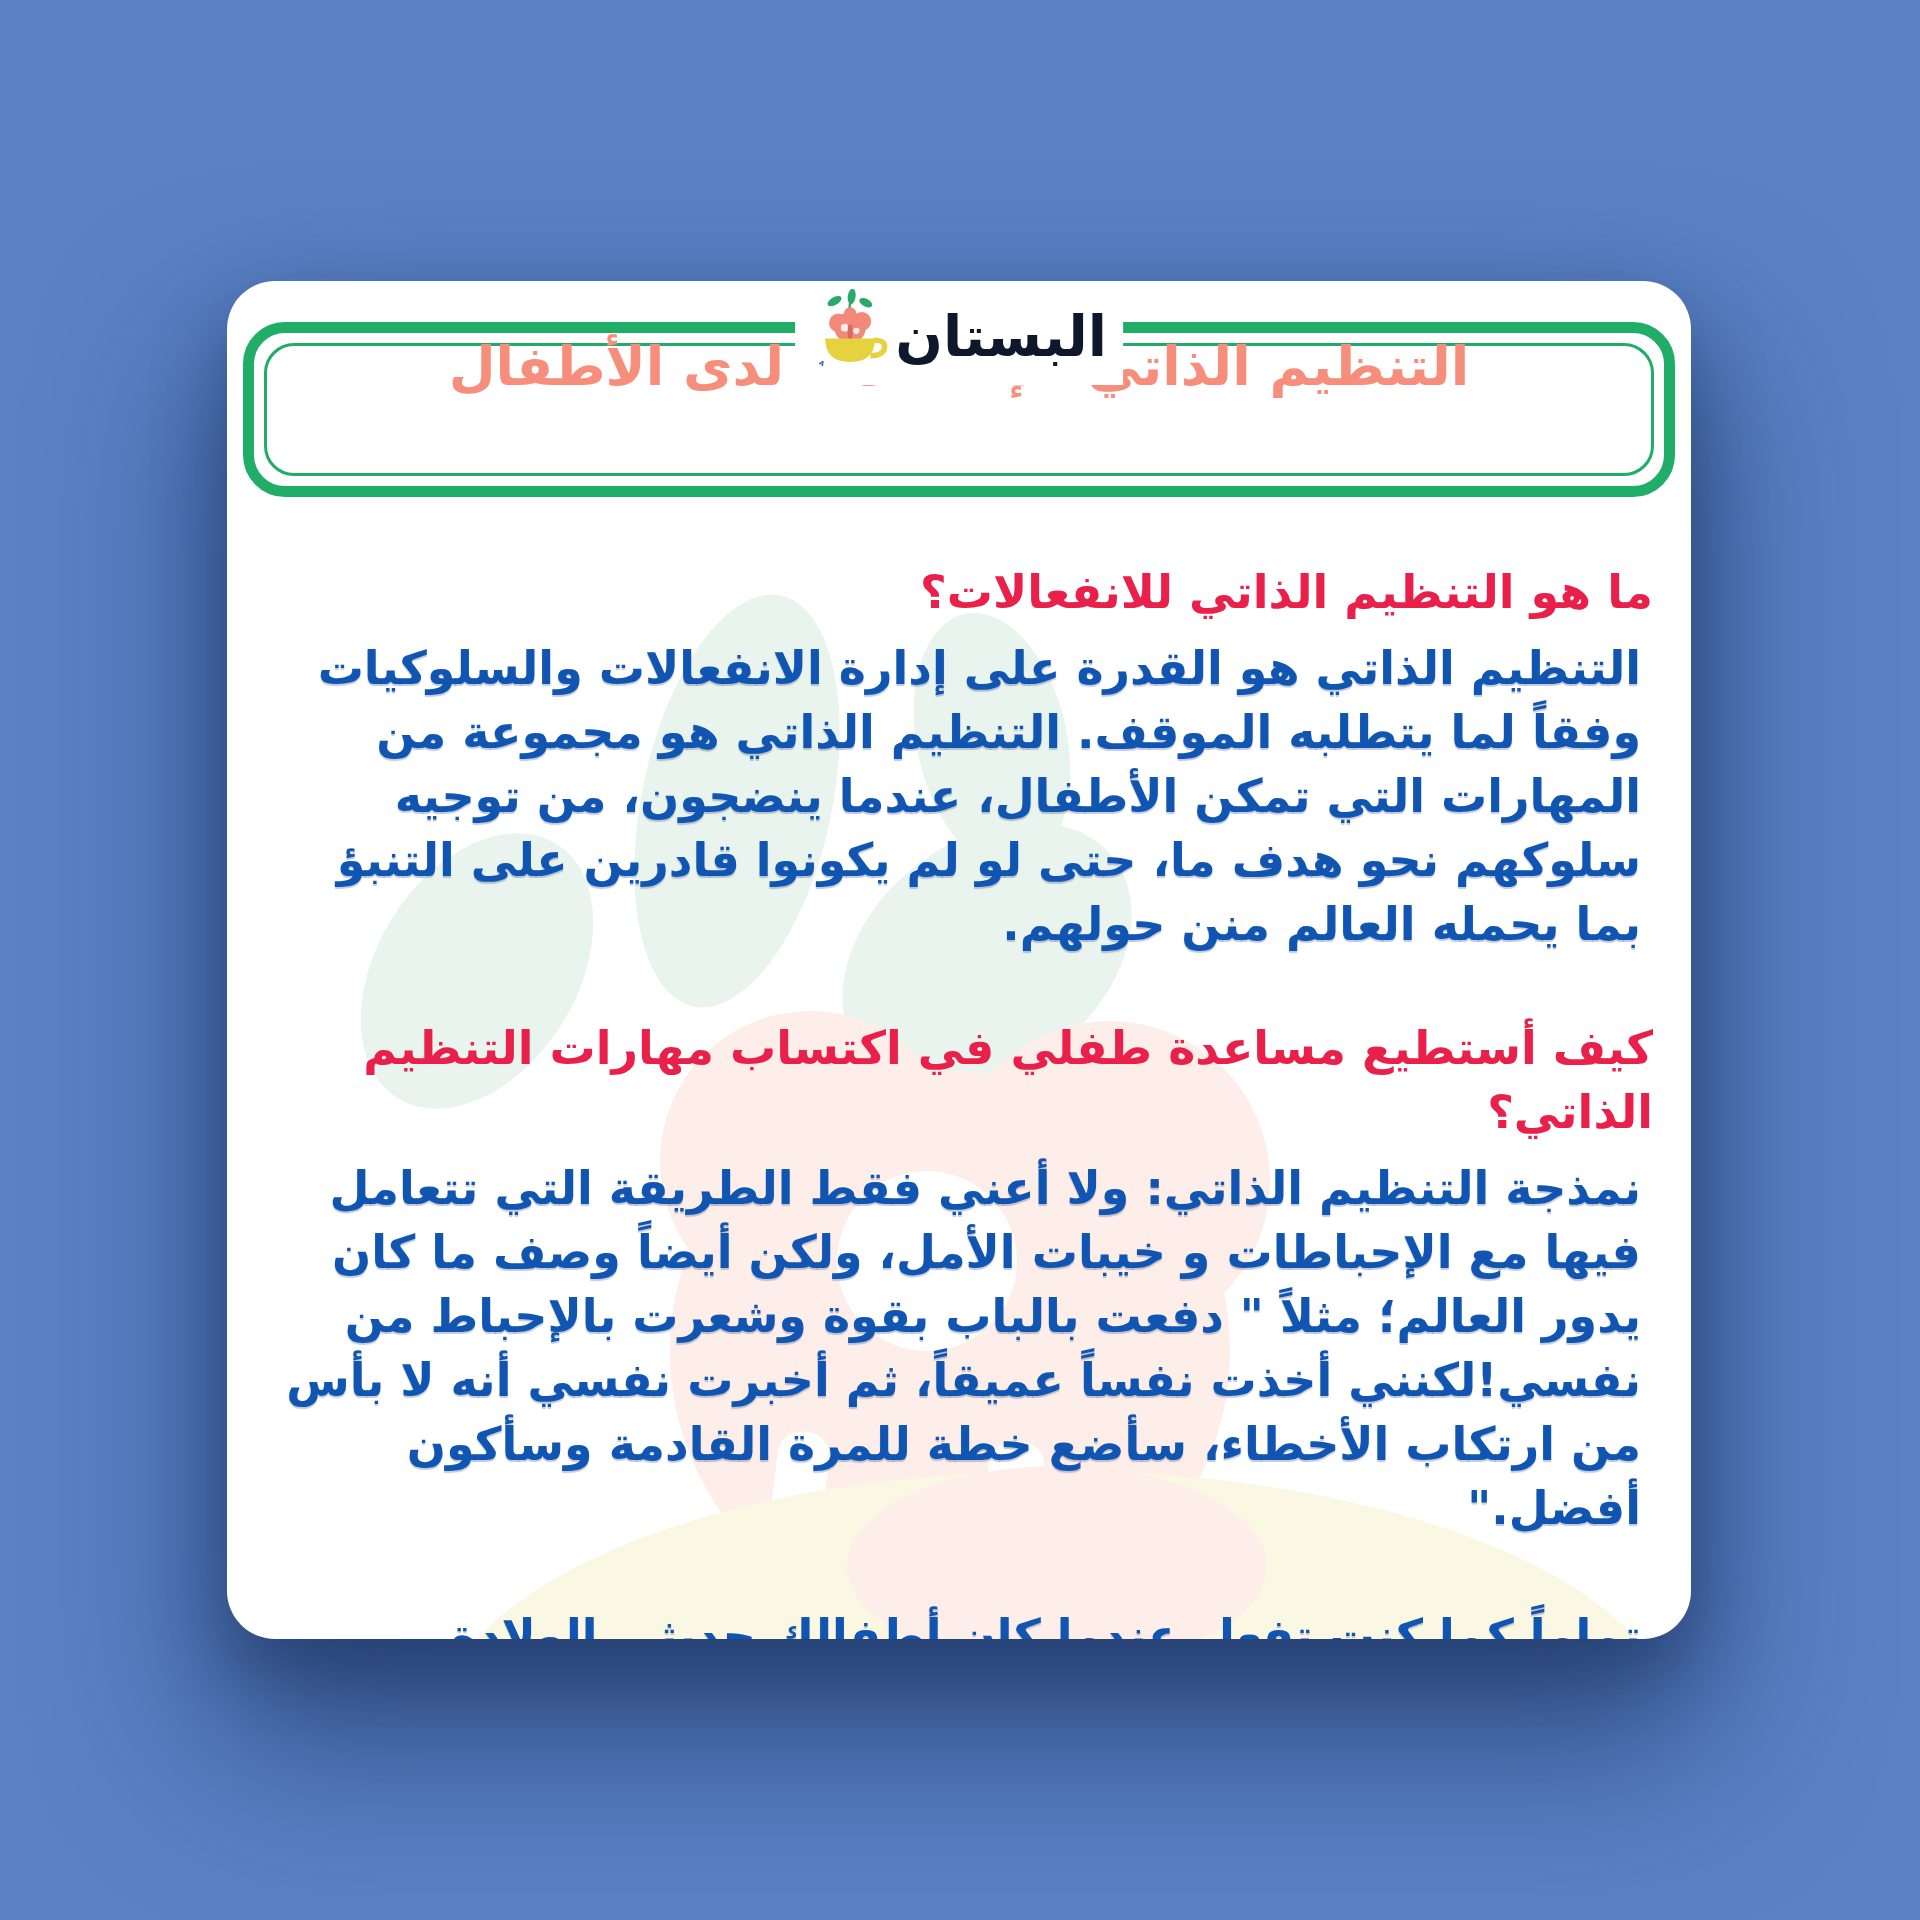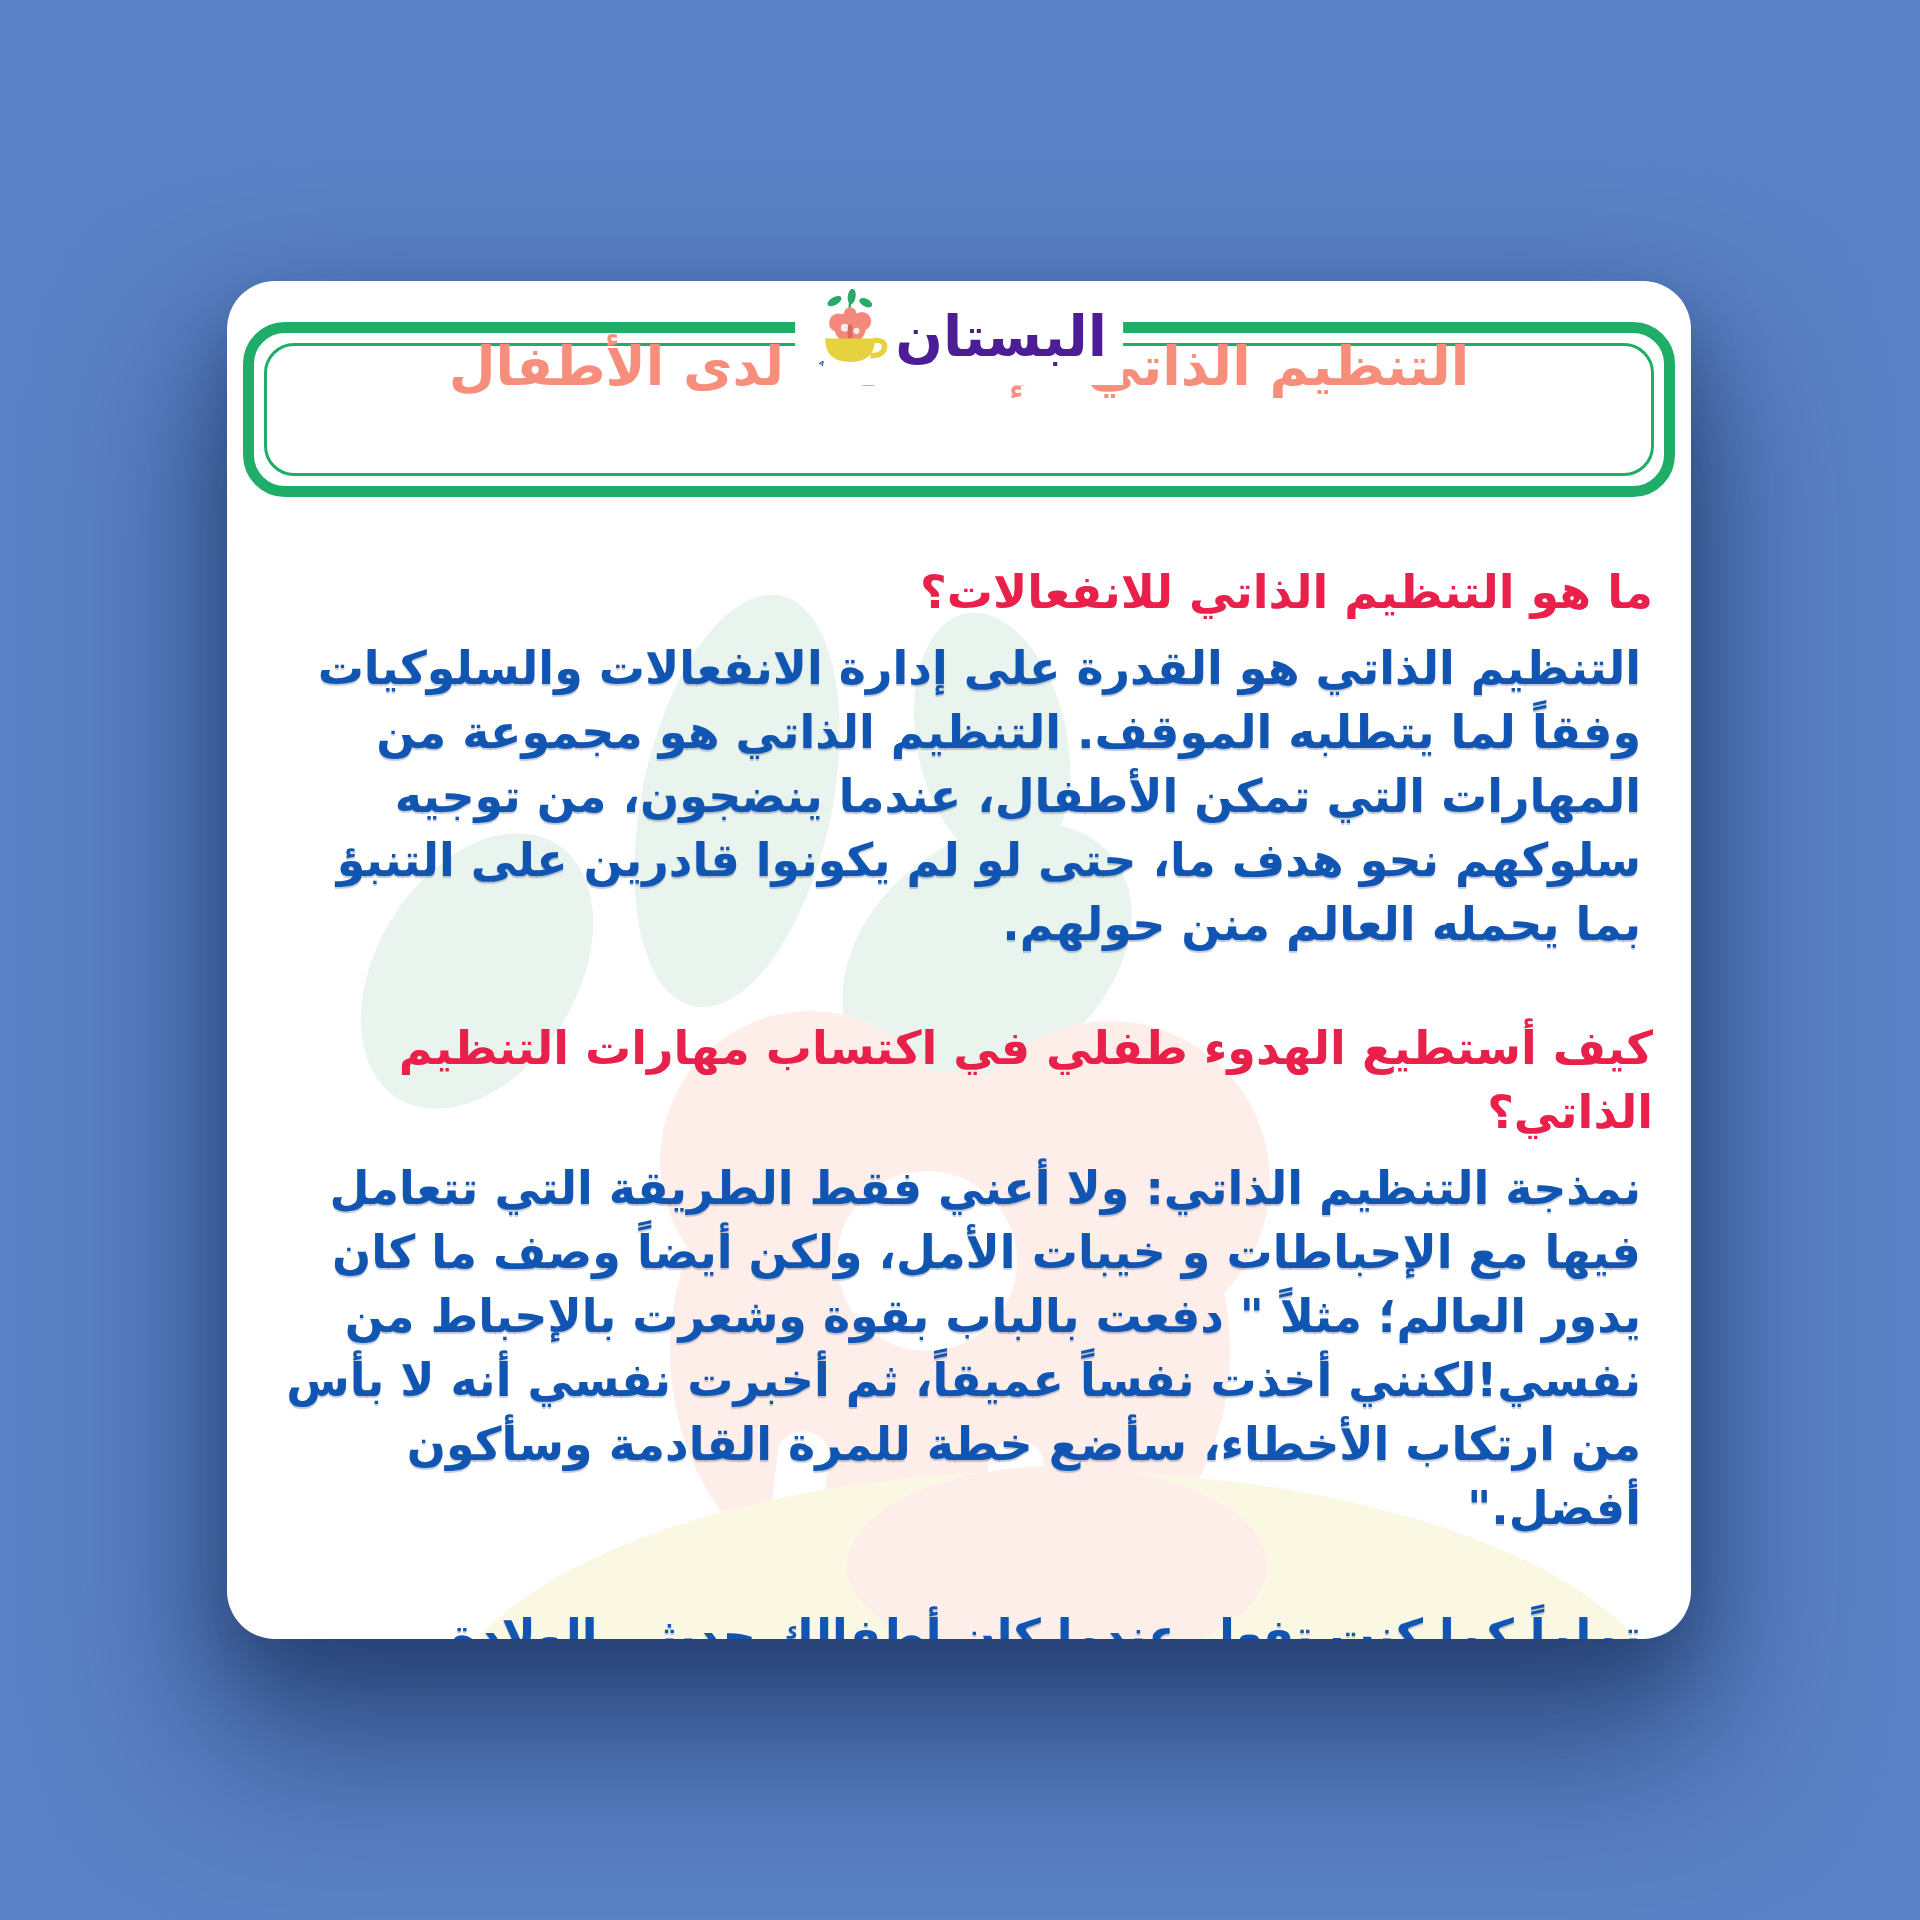--- a/index.html
+++ b/index.html
@@ -36,21 +36,21 @@
     font-size:54px;font-weight:bold;color:#f68e7b;z-index:4;
     letter-spacing:0;
   }
   
   .logo{
     position:absolute;left:50%;top:8px;transform:translateX(-50%);
     display:flex;align-items:center;gap:6px;direction:rtl;
     background:#ffffff;padding:0 16px;z-index:5;
   }
   .logo-wordmark{
-    font-size:56px;font-weight:bold;color:#4c1d95;line-height:90px;
+    font-size:56px;font-weight:bold;color:#0f172a;line-height:90px;
   }
   .logo-cup{width:78px;height:96px;display:block;}
   
   .content{
     position:absolute;left:40px;right:38px;top:279px;z-index:2;
     direction:rtl;text-align:right;
   }
   .sec-heading{
     font-size:46px;line-height:64px;font-weight:bold;color:#e8204a;margin:0;
   }
@@ -111,21 +111,21 @@
       <text font-size="8.5" fill="#3f57a7" font-weight="bold" letter-spacing="0.5">
         <textPath href="#tagArc" startOffset="4" aria-label="PARENTING WITH TEA">PARENTING WITH TEA</textPath>
       </text>
     </svg>
   </div>
 
   <div class="content">
     <div class="sec-heading">ما هو التنظيم الذاتي للانفعالات؟</div>
     <div class="sec-para">التنظيم الذاتي هو القدرة على إدارة الانفعالات والسلوكيات وفقاً لما يتطلبه الموقف. التنظيم الذاتي هو مجموعة من المهارات التي تمكن الأطفال، عندما ينضجون، من توجيه سلوكهم نحو هدف ما، حتى لو لم يكونوا قادرين على التنبؤ بما يحمله العالم منن حولهم.</div>
     <div class="gap-a"></div>
-    <div class="sec-heading">كيف أستطيع الهدوء طفلي في اكتساب مهارات التنظيم الذاتي؟</div>
+    <div class="sec-heading">كيف أستطيع مساعدة طفلي في اكتساب مهارات التنظيم الذاتي؟</div>
     <div class="sec-para">نمذجة التنظيم الذاتي: ولا أعني فقط الطريقة التي تتعامل فيها مع الإحباطات و خيبات الأمل، ولكن أيضاً وصف ما كان يدور العالم؛ مثلاً " دفعت بالباب بقوة وشعرت بالإحباط من نفسي!لكنني أخذت نفساً عميقاً، ثم أخبرت نفسي أنه لا بأس من ارتكاب الأخطاء، سأضع خطة للمرة القادمة وسأكون أفضل."</div>
     <div class="gap-b"></div>
 
     <div class="sec-para">تماماً كما كنت تفعل عندما كان أطفالك حديثي الولادة ومنزعجين، كنت تتساءل (هل هم جائعون/ متعبون/ يحتاجون لتديل الحفاض/ يشعرون بالحرارة أو البرودة/ روائح قوية في المكان/ ضوضاء و إزعاج/ وغيرها...)، فكر في كيف يمكنك مساعدتهم على الهدوء وتقليل أثر المحفزات الخارجية عليهم.</div>
 
   </div>
 
 </div>
 
 </body></html>

